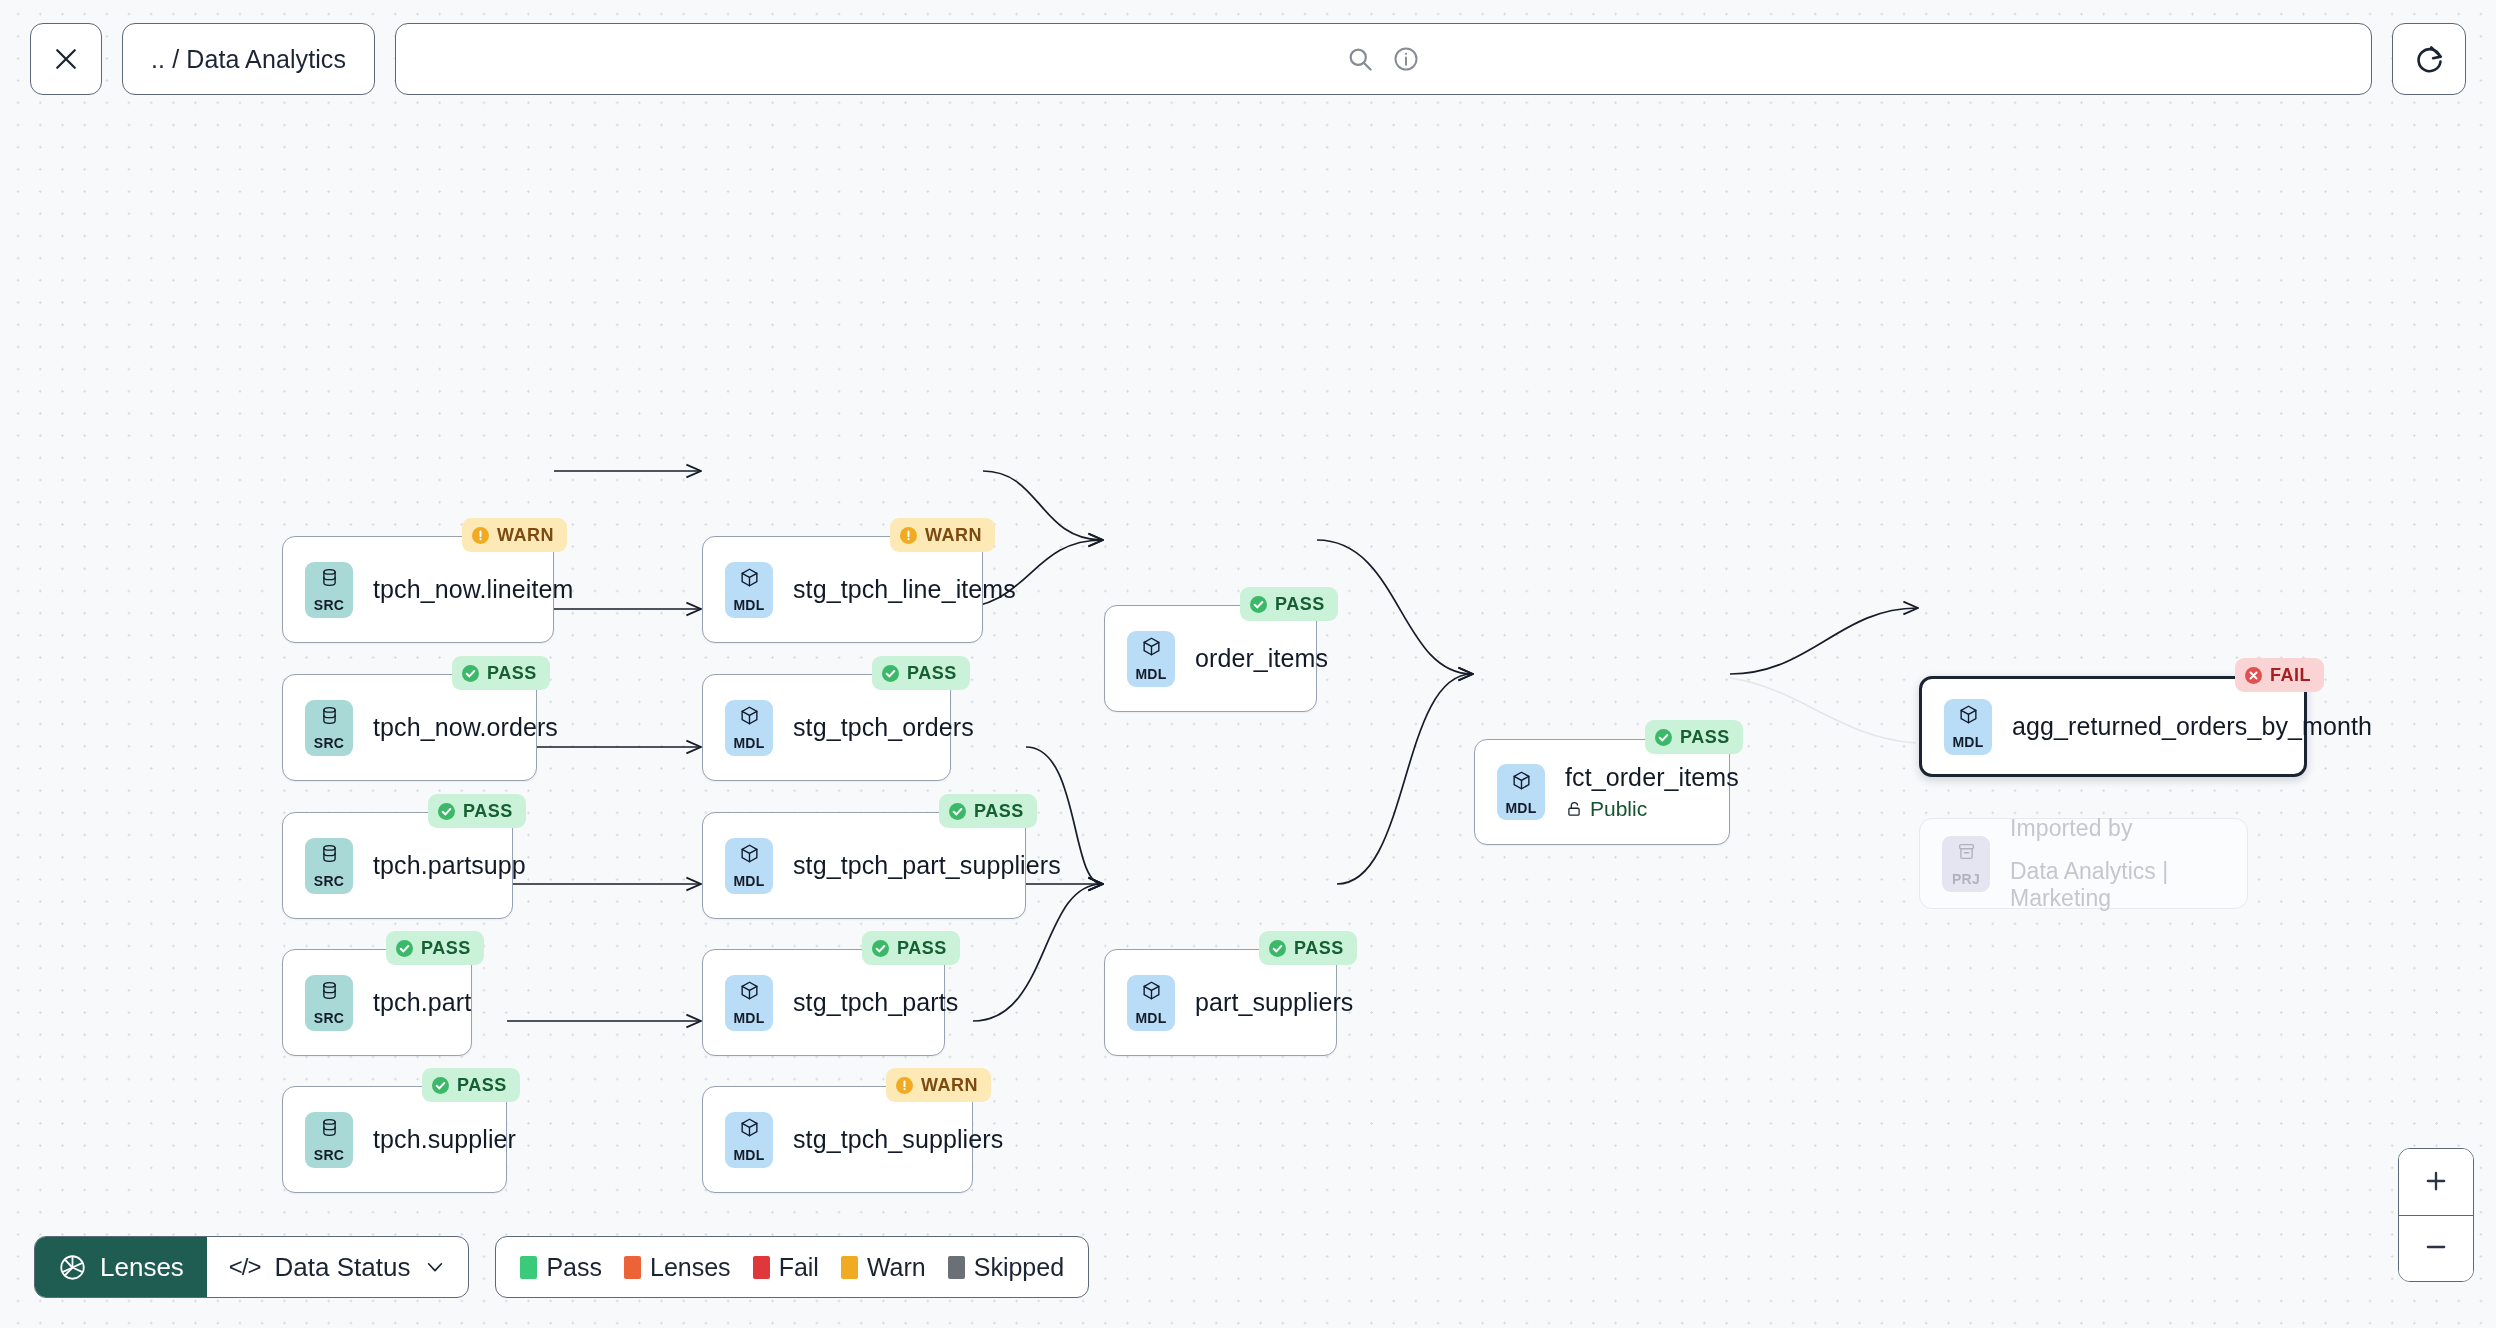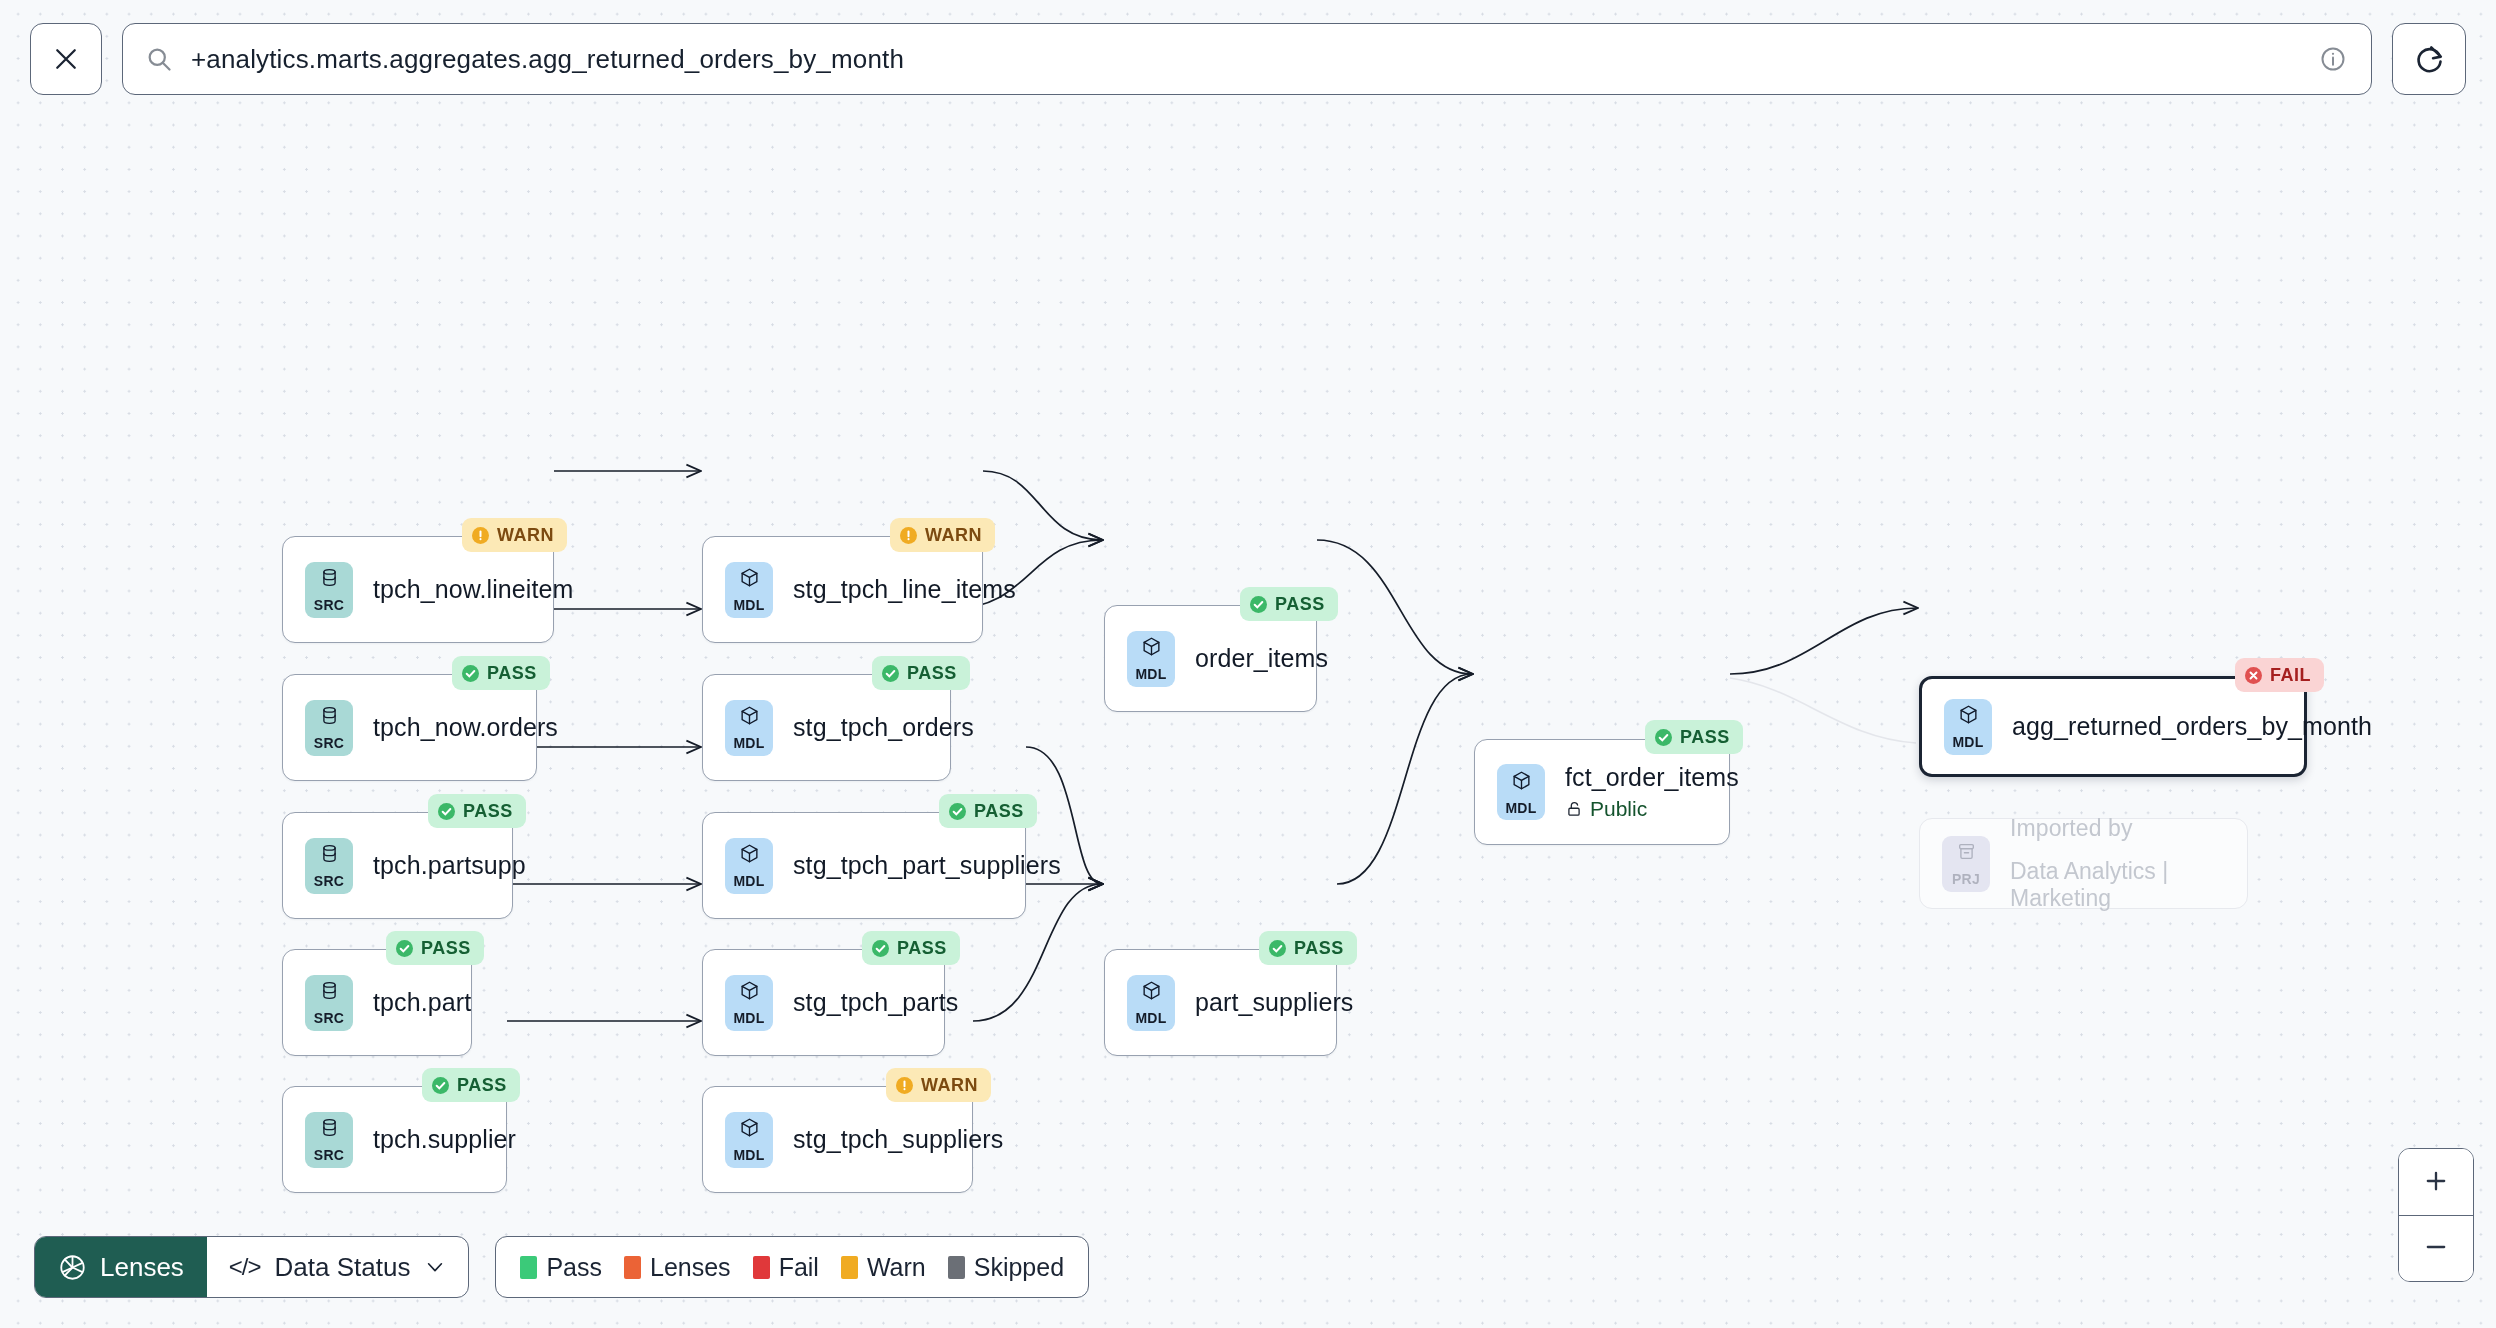--- a/index.html
+++ b/index.html
@@ -218,27 +218,29 @@
 
 <div id="app">
 
   <div class="topbar">
     <div class="tb-btn tb-close">
       <svg viewBox="0 0 24 24" fill="none" stroke="#1b2433" stroke-width="1.8" stroke-linecap="round">
         <path d="M5 5 L19 19 M19 5 L5 19"></path>
       </svg>
     </div>
 
+    <div class="tb-btn tb-breadcrumb">
+      <span>.. / Data Analytics</span>
+    </div>
 
     <div class="tb-btn tb-search">
       <svg class="magnifier" viewBox="0 0 24 24" fill="none" stroke="#3d4654" stroke-width="1.9" stroke-linecap="round">
         <circle cx="10.5" cy="10.5" r="6.5"></circle>
           <path d="M15.4 15.4 L21 21"></path>
       </svg>
-      <div class="qtext" title="Search lineage">+analytics.marts.aggregates.agg_returned_orders_by_month</div>
       <svg class="info-icon" viewBox="0 0 24 24" fill="none" stroke="#3d4654" stroke-width="1.7">
         <circle cx="12" cy="12" r="9"></circle>
         <circle cx="12" cy="7.6" r=".95" fill="#3d4654" stroke="none"></circle>
         <path d="M12 10.8 V17" stroke-linecap="round"></path>
       </svg>
     </div>
 
     <div class="tb-btn tb-refresh">
       <svg viewBox="0 0 24 24" fill="none" stroke="#1b2433" stroke-width="1.9" stroke-linecap="round">
         <path d="M19.5 9.5 A8 8 0 1 0 20 13.5"></path>

